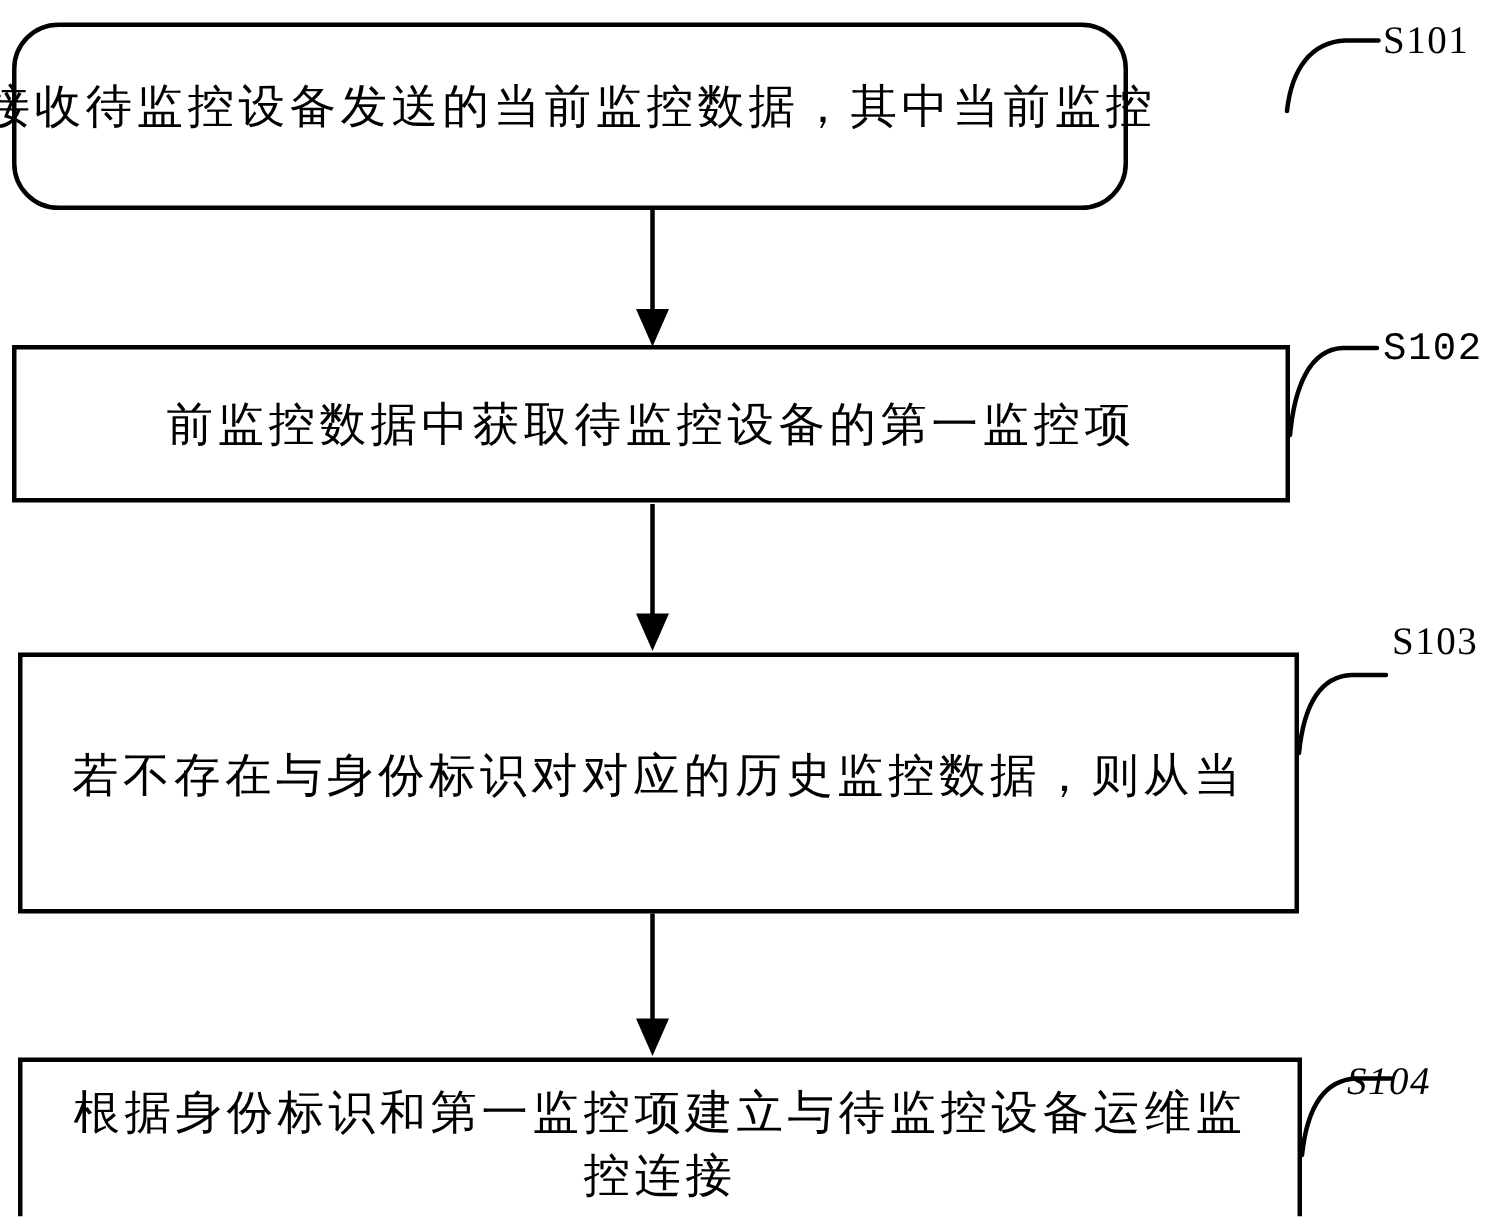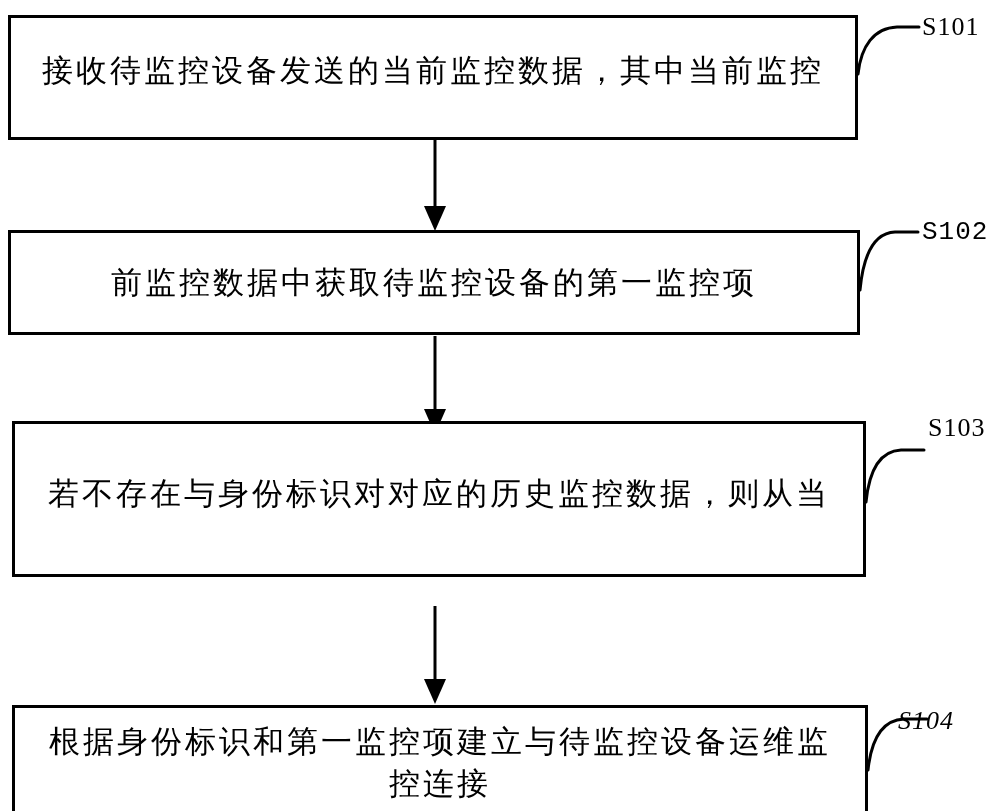--- a/index.html
+++ b/index.html
@@ -33,23 +33,23 @@
     align-items: center;
     justify-content: center;
     text-align: center;
     font-size: 31px;
     letter-spacing: 3px;
     line-height: 42px;
   }
   .step-box .text-line {
     white-space: nowrap;
   }
-  .box-1 { left: 8px;  top: 15px;  width: 850px; height: 125px; padding-bottom: 14px; }
+  .box-1 { left: 8px;  top: 15px;  width: 744px; height: 125px; padding-bottom: 14px; border-radius: 31px; }
   .box-2 { left: 8px;  top: 230px; width: 852px; height: 105px; }
-  .box-3 { left: 12px; top: 421px; width: 854px; height: 156px; padding-bottom: 10px; text-align: center; }
+  .box-3 { left: 12px; top: 435px; width: 854px; height: 174px; padding-bottom: 10px; text-align: center; }
   .box-4 { left: 12px; top: 705px; width: 856px; height: 115px; }
   .step-label {
     position: absolute;
     font-family: "Liberation Serif", serif;
     font-size: 26px;
     letter-spacing: 1px;
     line-height: 1;
     white-space: nowrap;
   }
   .label-1 { left: 922px; top: 14px; }

